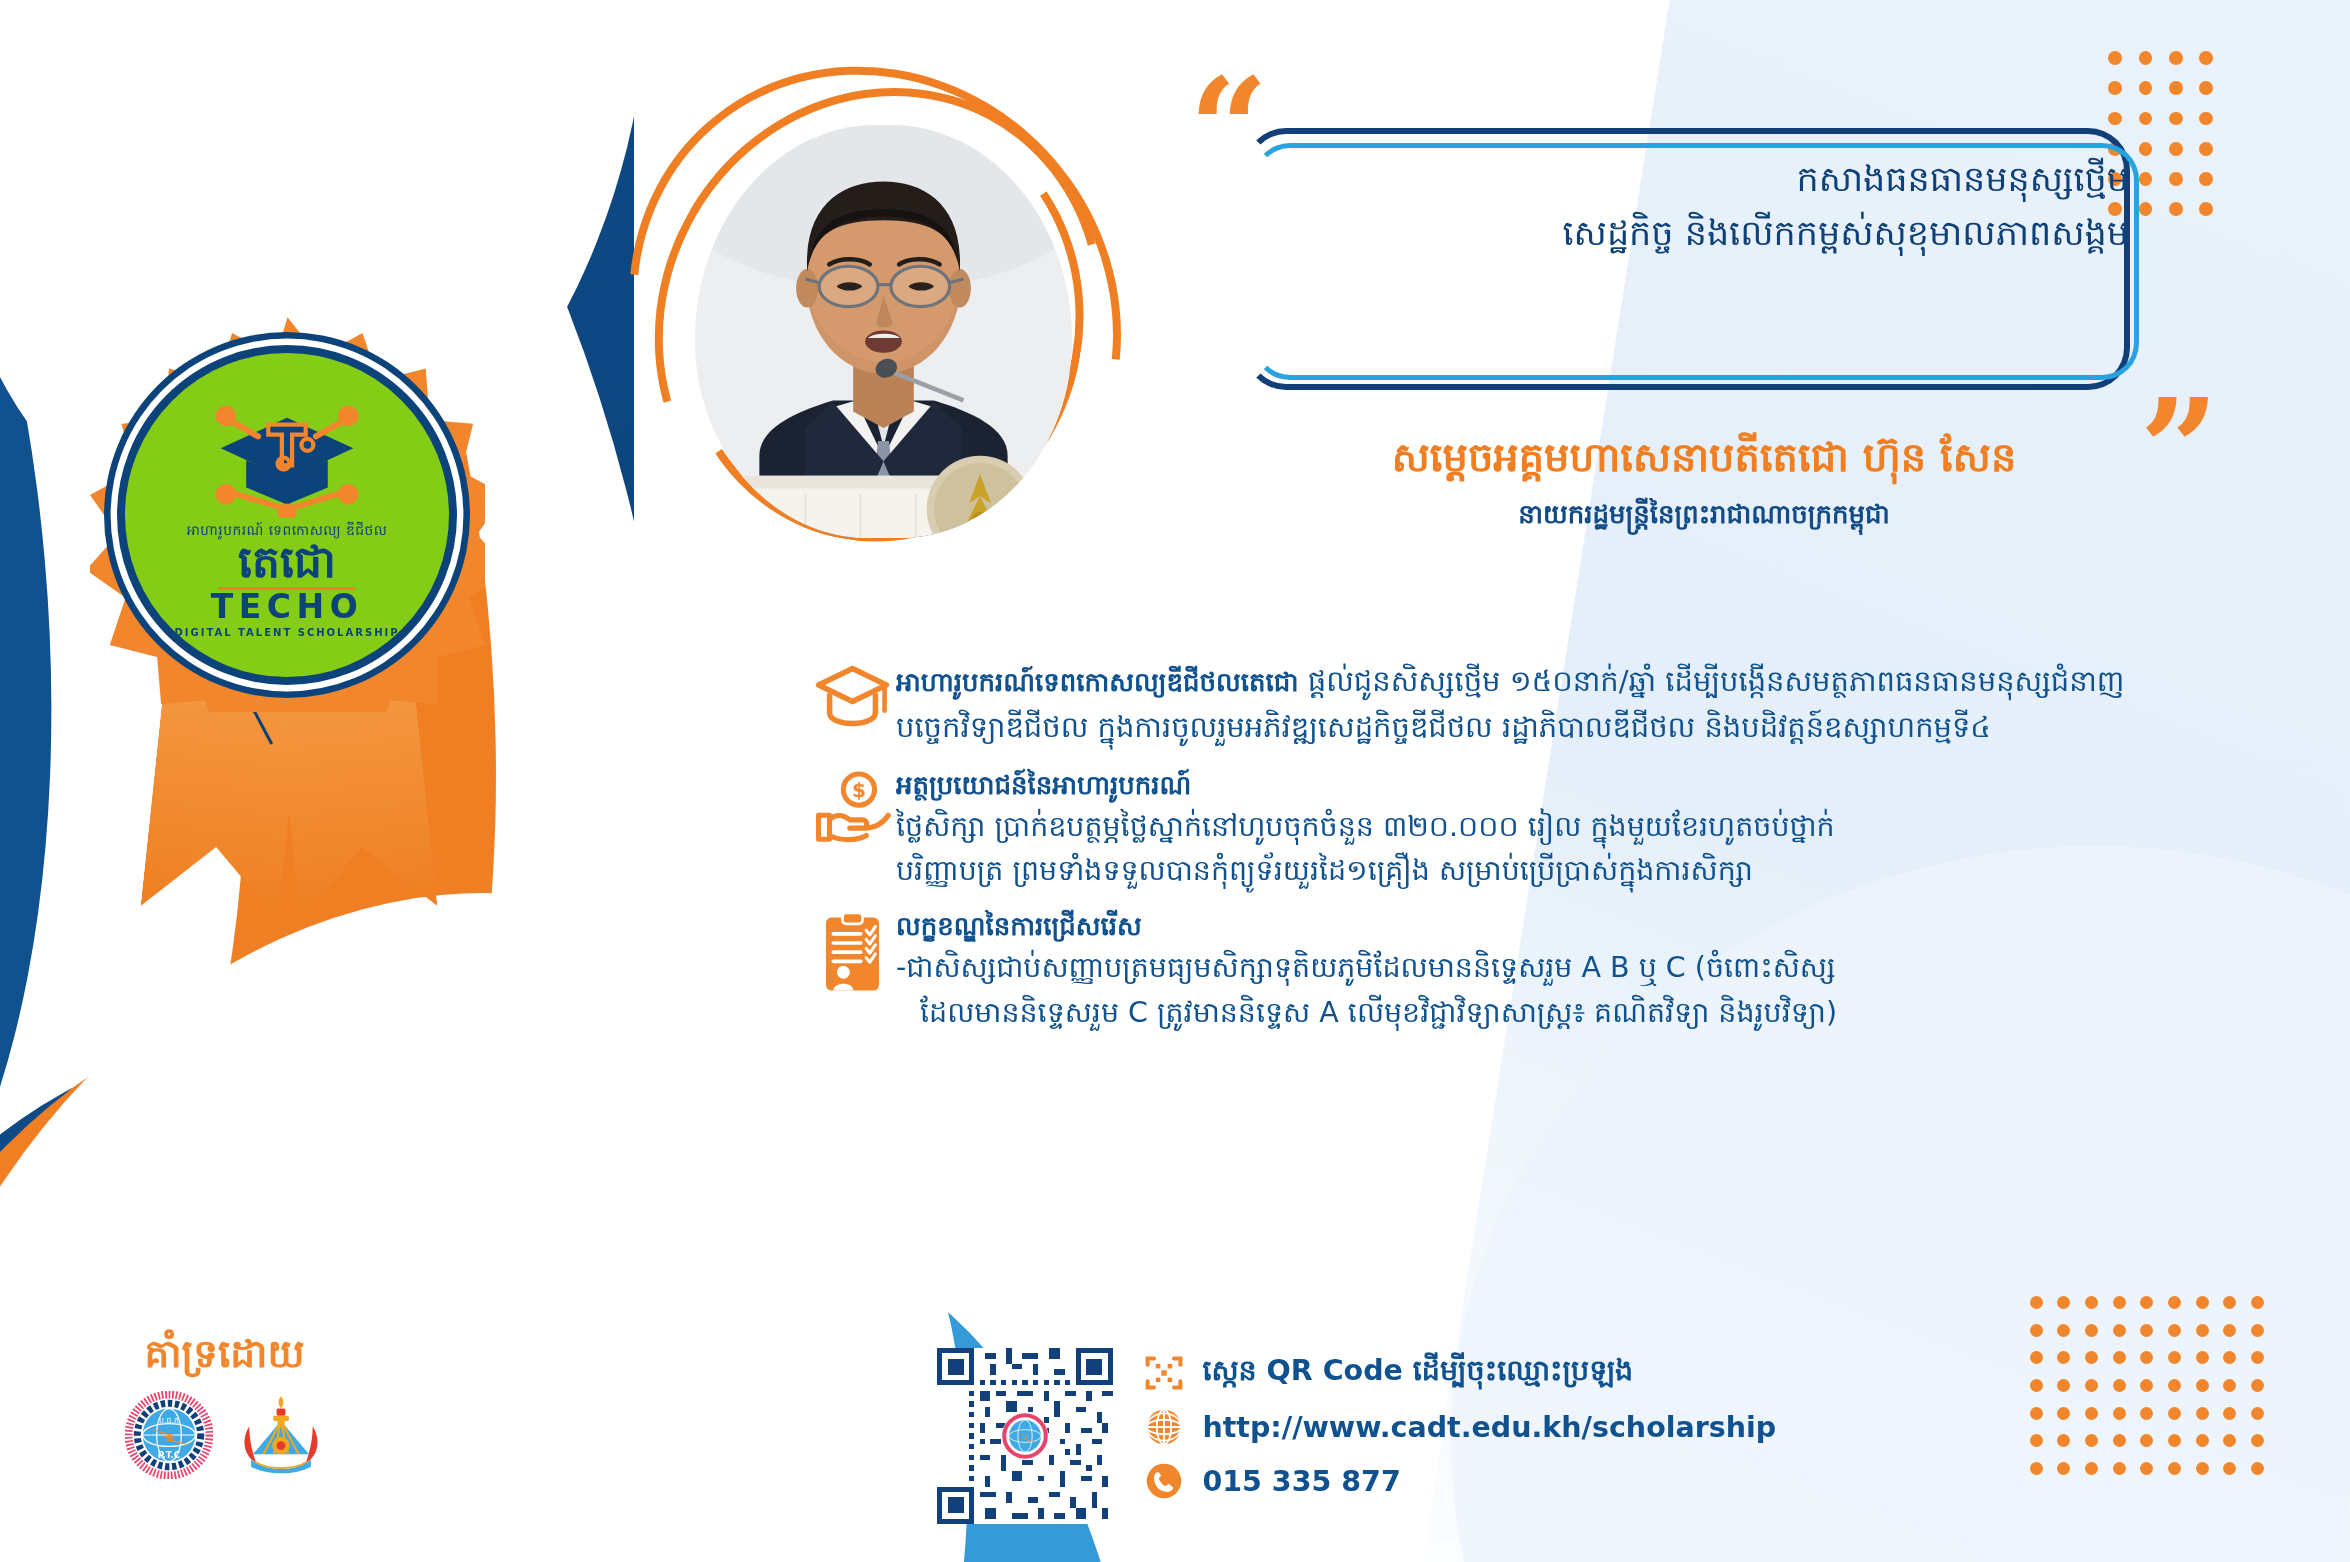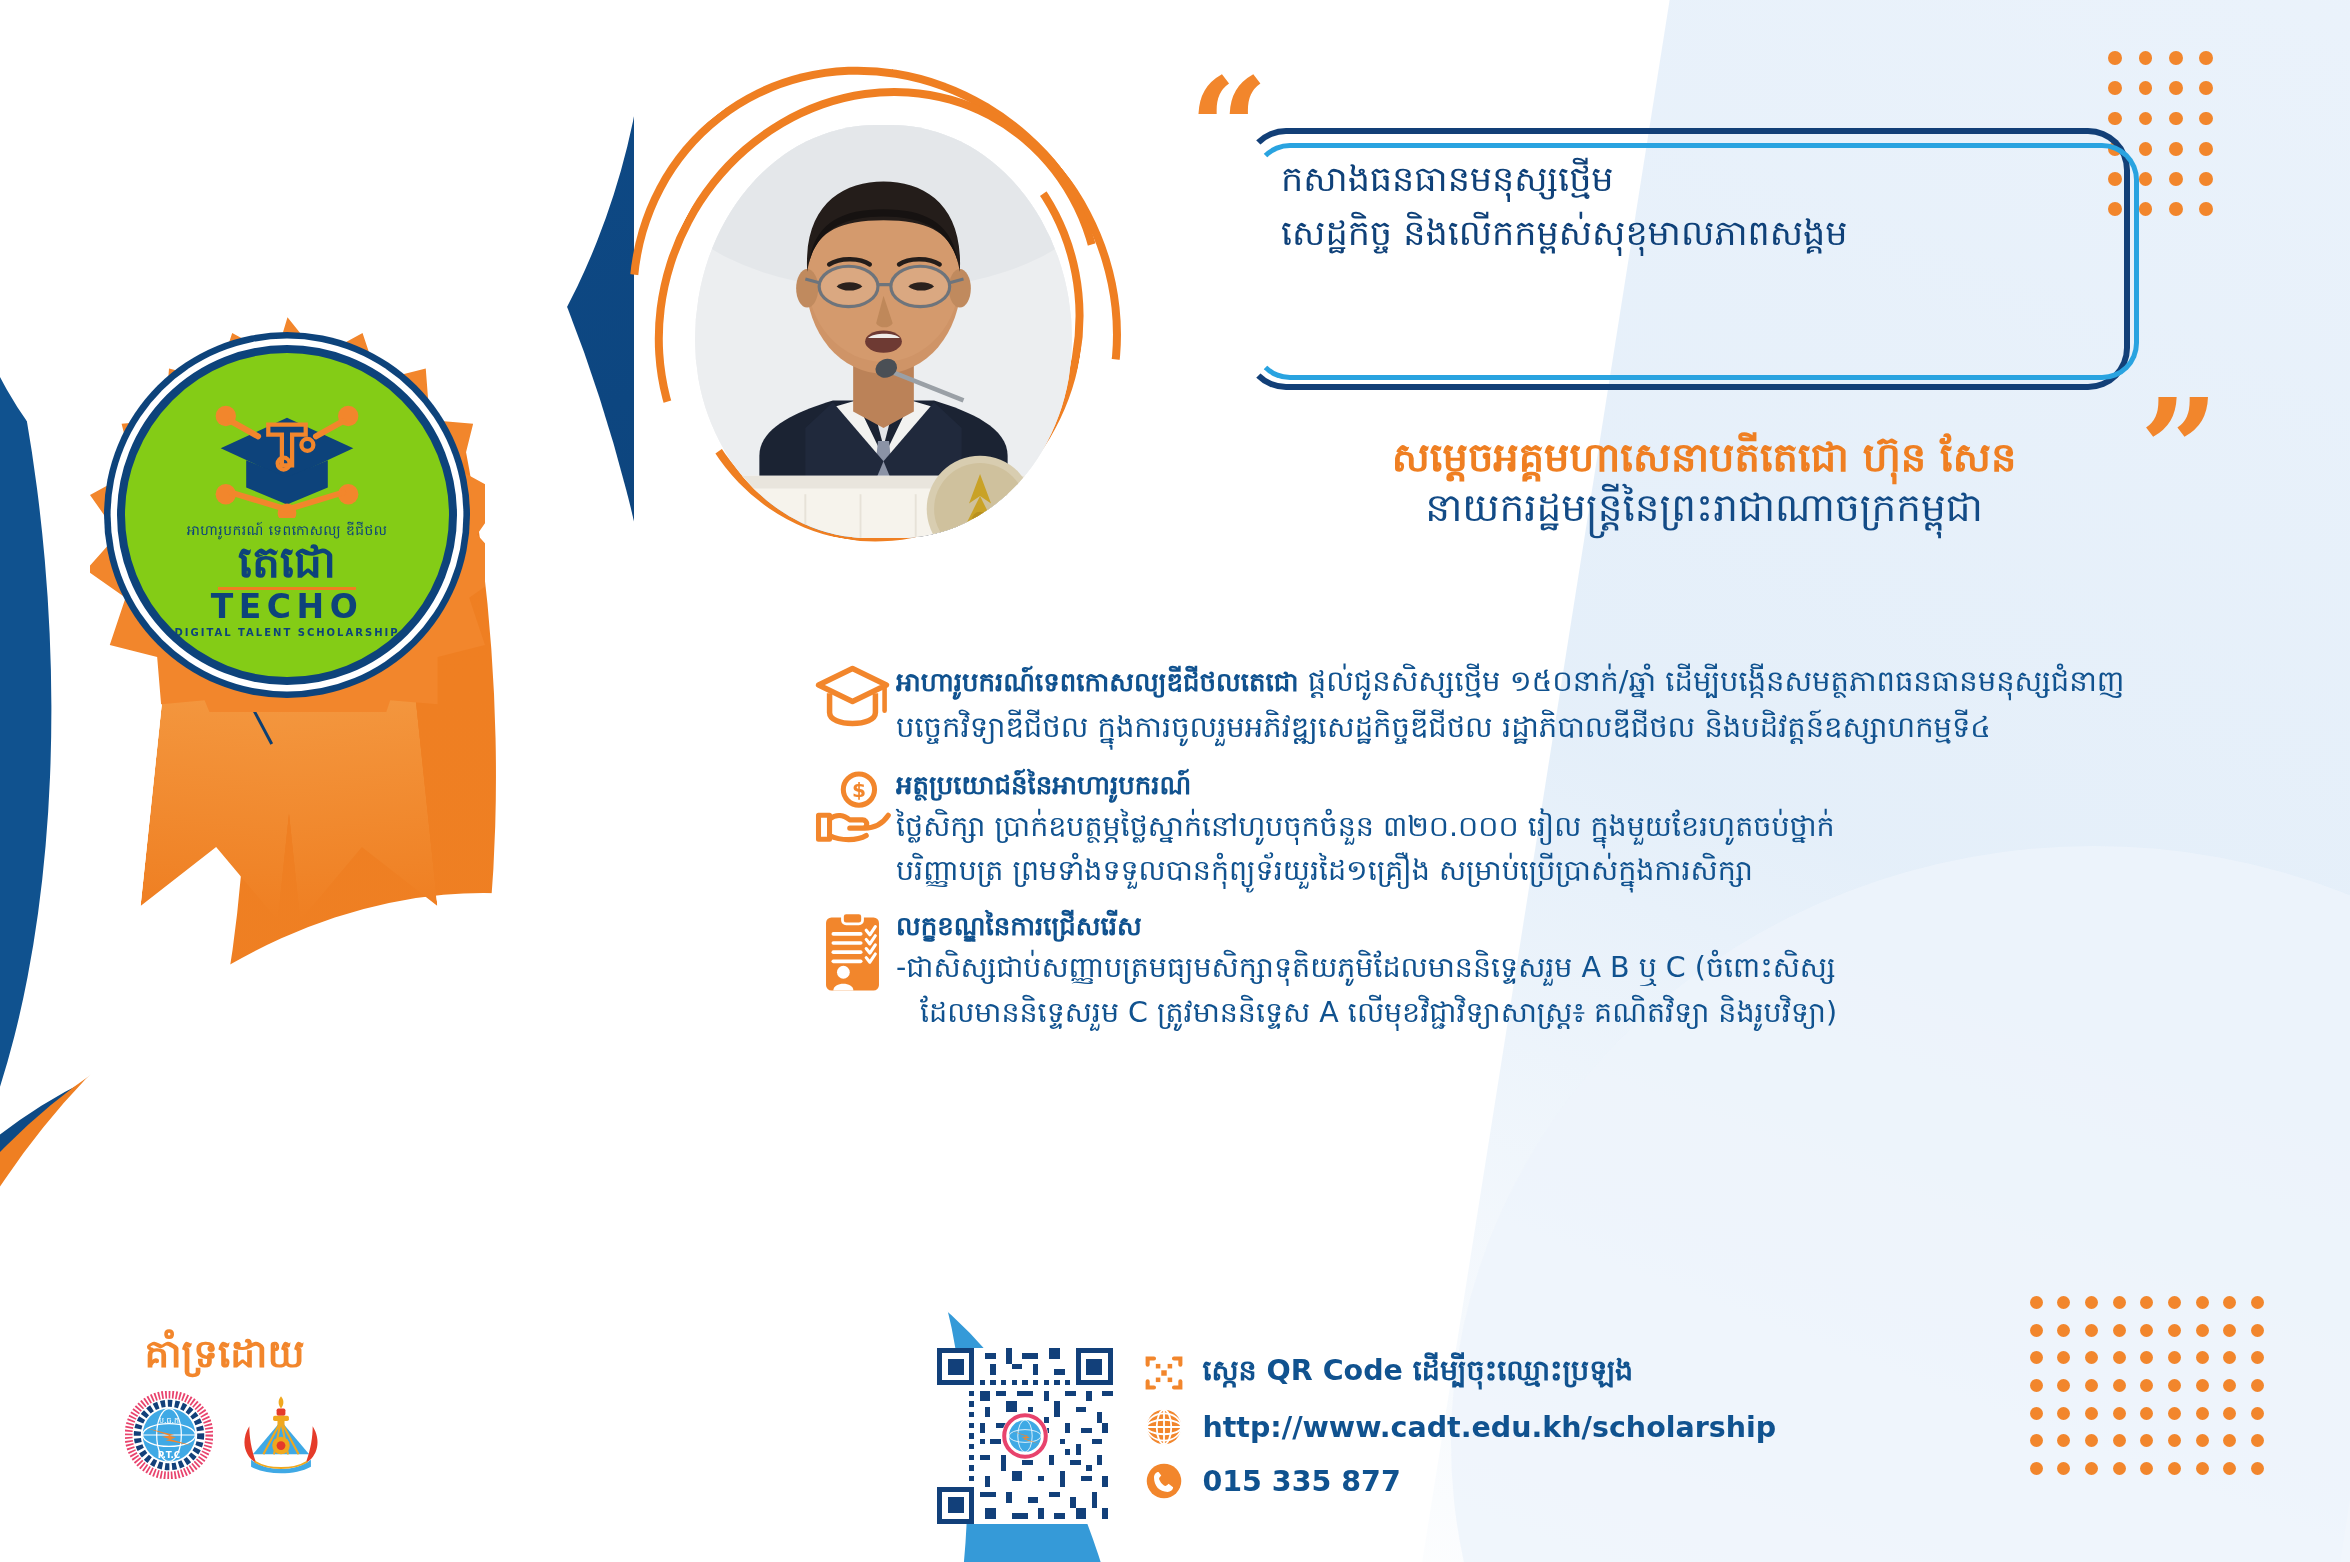--- a/index.html
+++ b/index.html
@@ -264,21 +264,21 @@
     font-size:138px;
     line-height:.7;
     font-family:"DejaVu Serif",serif;
     font-weight:bold;
   }
   .q-open{ left:-55px; top:-27.5px; }
   .q-close{ right:-57px; bottom:-88px; }
   .quote-text{
     position:absolute;
     left:37px; top:44px; right:33px;
-    text-align:left;
+    text-align:right;
     color:#0f4179;
     font-size:35px;
     line-height:1.55;
     font-family:"DejaVu Sans",sans-serif;
   }
 
   #attrib{
     position:absolute;
     left:1231px; top:432px;
     width:946px;
@@ -286,24 +286,24 @@
   }
   .attrib-name{
     color:#ef7f22;
     font-size:40px;
     font-weight:bold;
     line-height:1.25;
     font-family:"DejaVu Sans",sans-serif;
   }
   .attrib-role{
     color:#134b86;
-    font-size:39px;
-    font-weight:normal;
+    font-size:26px;
+    font-weight:bold;
     line-height:1.3;
-    margin-top:1px;
+    margin-top:16px;
     font-family:"DejaVu Sans",sans-serif;
   }
 
   
   #body-sections{
     position:absolute;
     left:808px; top:659px;
     width:1433px;
   }
   .sec{display:flex;align-items:flex-start;margin-bottom:14.7px;}

